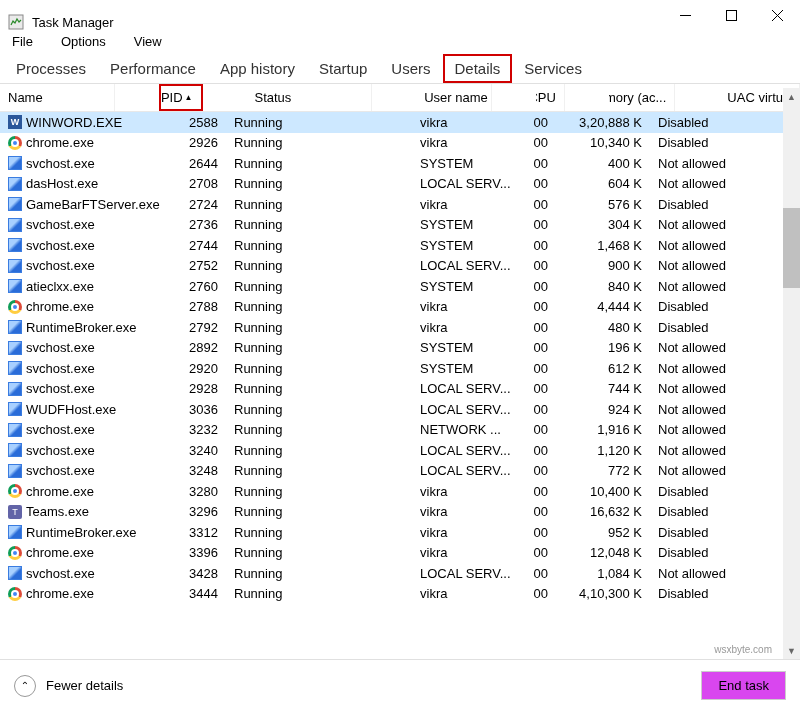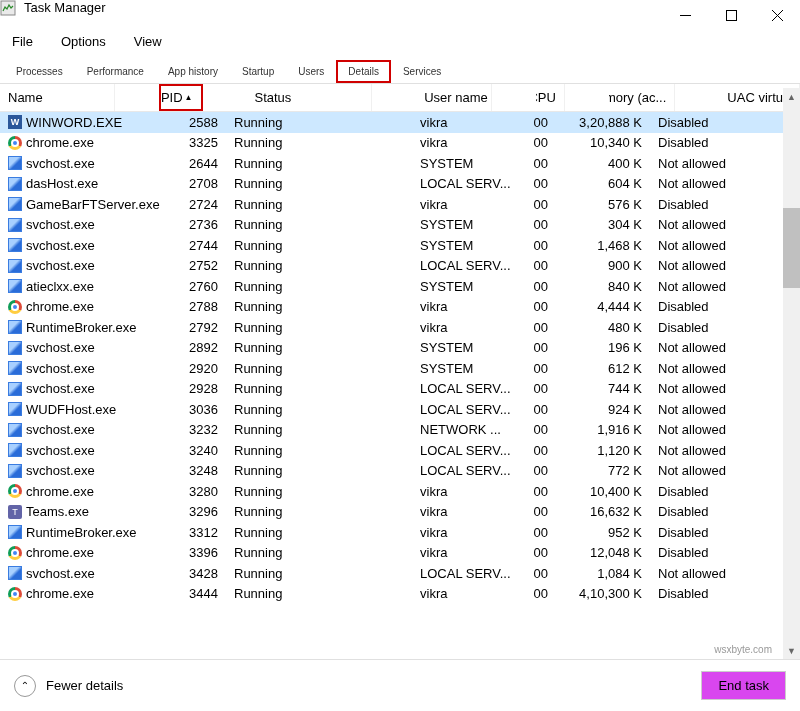--- a/index.html
+++ b/index.html
@@ -1,29 +1,29 @@
 <!DOCTYPE html>
 <html><head>
   <meta charset="utf-8">
   <style>
     * { margin: 0; padding: 0; box-sizing: border-box; font-family: 'Segoe UI', Tahoma, sans-serif; }
     body { width: 800px; height: 711px; background: #fff; font-size: 13px; overflow: hidden; }
 
-    .titlebar { display: flex; align-items: flex-start; height: 30px; }
+    .titlebar { display: flex; align-items: flex-end; height: 30px; padding-left: 8px; }
     .titlebar-icon { width: 16px; height: 16px; margin-right: 8px; }
     .titlebar-text { flex: 1; font-size: 13px; }
     .winbtns { display: flex; }
     .winbtn { width: 46px; height: 30px; display: flex; align-items: center; justify-content: center; }
     .winbtn svg { width: 11px; height: 11px; }
 
     .menubar { display: flex; height: 22px; padding-left: 6px; align-items: center; gap: 16px; }
     .menuitem { padding: 2px 6px; font-size: 13px; }
 
     .tabs { display: flex; height: 32px; border-bottom: 1px solid #e0e0e0; padding-left: 4px; align-items: flex-end; position: relative; }
-    .tab { padding: 6px 12px; font-size: 10px; color: #333; cursor: pointer; }
+    .tab { padding: 6px 12px; font-size: 15px; color: #333; cursor: pointer; }
     .tab.highlighted { border: 2px solid #d00000; padding: 4px 10px; position: relative; z-index: 2; }
 
     .headers { display: flex; height: 28px; align-items: center; border-bottom: 1px solid #e8e8e8; position: relative; gap: 44px; }
     .hcell { padding: 0 8px; font-size: 13px; border-right: 1px solid #f0f0f0; height: 100%; display: flex; align-items: center; white-space: nowrap; overflow: hidden; }
     .hcell.pid-col { border: 2px solid #d00000; background: #fff; justify-content: flex-end; }
     .sort-caret { font-size: 8px; margin-left: 2px; }
     .right { justify-content: flex-end; }
 
     .c-name { width: 170px; }
     .c-pid { width: 56px; }
@@ -127,21 +127,21 @@
       <div class="cell c-user">vikra</div>
       <div class="cell c-cpu">00</div>
       <div class="cell c-mem">3,20,888 K</div>
       <div class="cell c-uac">Disabled</div>
     </div>
     <div class="row">
       <div class="cell c-name">
         <div class="proc-icon chrome-icon"></div>
         <span>chrome.exe</span>
       </div>
-      <div class="cell c-pid">3325</div>
+      <div class="cell c-pid">2926</div>
       <div class="cell c-status">Running</div>
       <div class="cell c-user">vikra</div>
       <div class="cell c-cpu">00</div>
       <div class="cell c-mem">10,340 K</div>
       <div class="cell c-uac">Disabled</div>
     </div>
     <div class="row">
       <div class="cell c-name">
         <div class="proc-icon generic-icon"></div>
         <span>svchost.exe</span>

